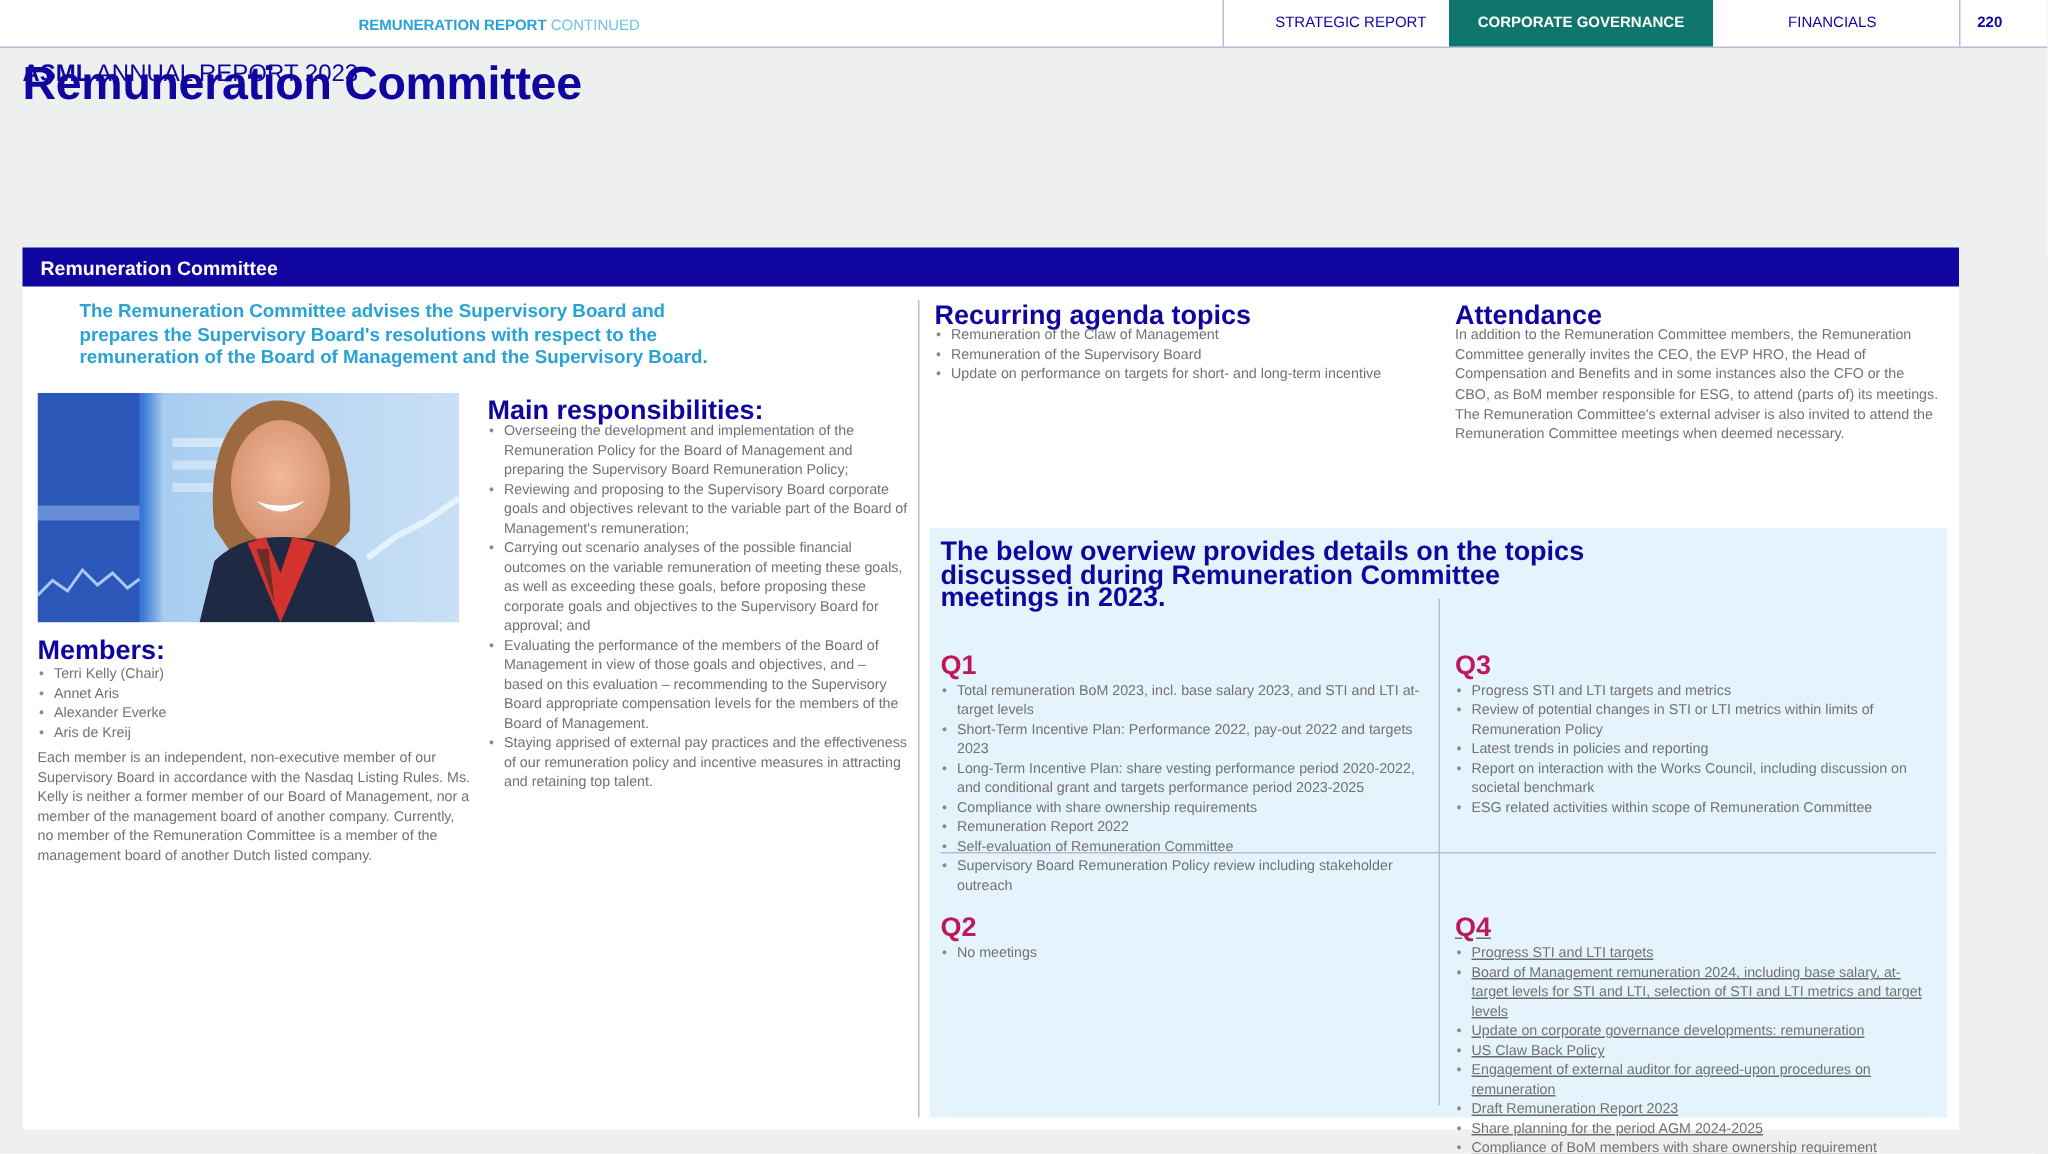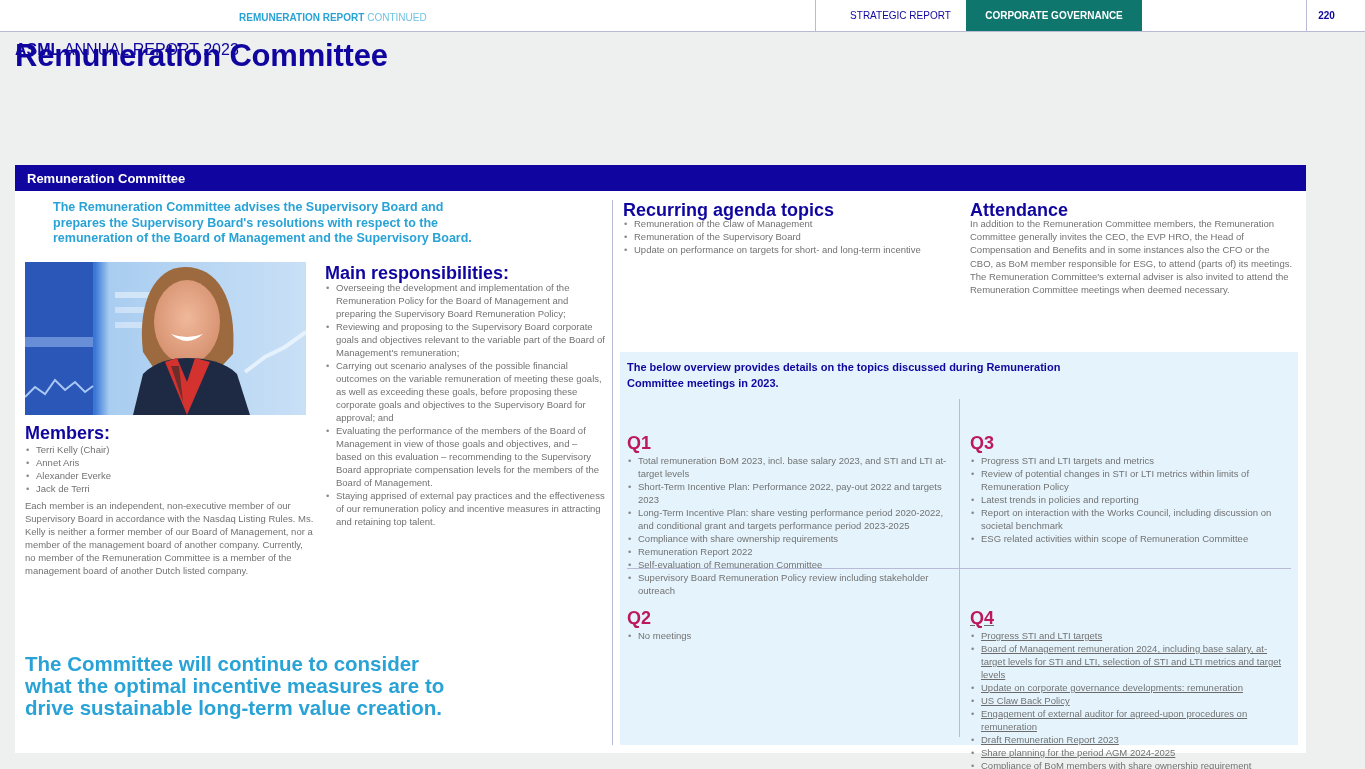--- a/index.html
+++ b/index.html
@@ -43,21 +43,21 @@
 
   .vdivider { position: absolute; left: 597px; top: 35px; width: 1px; height: 545px; background: #b9bad6; }
 
   .agenda-h { position: absolute; left: 608px; top: 35px; }
   .agenda-list { position: absolute; left: 608px; top: 52px; width: 340px; }
 
   .attend-h { position: absolute; left: 955px; top: 35px; }
   .attend-text { position: absolute; left: 955px; top: 52px; width: 325px; font-size: 9.5px; line-height: 13.2px; color: #727272; }
 
   .overview { position: absolute; left: 605px; top: 187px; width: 678px; height: 393px; background: #e5f4fc; }
-  .overview-h { position: absolute; left: 7px; top: 8px; width: 440px; font-size: 11px; line-height: 15.5px; font-weight: bold; color: #10069f; }
+  .overview-h { position: absolute; left: 7px; top: 8px; width: 440px; font-size: 18px; line-height: 15.5px; font-weight: bold; color: #10069f; }
   .q { position: absolute; }
   .q .q-title { font-size: 18px; font-weight: bold; color: #be185d; line-height: 20px; margin-bottom: 1px; margin-top: 34px; }
   .q1 { left: 7px; top: 47px; width: 325px; }
   .q2 { left: 7px; top: 222px; width: 325px; }
   .q3 { left: 350px; top: 47px; width: 320px; }
   .q4 { left: 350px; top: 222px; width: 320px; text-decoration: underline; }
   .q-vline { position: absolute; left: 339px; top: 47px; width: 1px; height: 338px; background: #b9bad6; }
   .q-hline { position: absolute; left: 7px; top: 216px; width: 664px; height: 1px; background: #b9bad6; }
 </style>
 </head>
@@ -67,20 +67,21 @@
   <div class="brand">
     <b>ASML</b>
     <span class="r">ANNUAL REPORT 2023</span>
   </div>
   <div class="section">
     <b>REMUNERATION REPORT</b>
     <span class="r">CONTINUED</span>
   </div>
   <div class="nav strategic">STRATEGIC REPORT</div>
   <div class="nav governance">CORPORATE GOVERNANCE</div>
+  <div class="nav financials">FINANCIALS</div>
   <div class="nav page">220</div>
 </div>
 
 <h1 class="page-title">Remuneration Committee</h1>
 
 <div class="panel">
   <div class="panel-header">Remuneration Committee</div>
 
   <p class="intro">The Remuneration Committee advises the Supervisory Board and prepares the Supervisory Board's resolutions with respect to the remuneration of the Board of Management and the Supervisory Board.</p>
 
@@ -118,34 +119,33 @@
       <path d="M140,100 L162,153 L185,100 L170,96 L162,120 L152,96 Z" fill="#d3322f"></path>
       <path d="M146,104 L158,140 L154,104 Z" fill="#2a2a2a" opacity="0.6"></path>
     </svg>
   </div>
 
   <h3 class="h-dark members-h">Members:</h3>
   <ul class="bullets members-list">
     <li>Terri Kelly (Chair)</li>
     <li>Annet Aris</li>
     <li>Alexander Everke</li>
-    <li>Jack de Terri</li>
+    <li>Aris de Kreij</li>
   </ul>
   <p class="members-note">Each member is an independent, non-executive member of our Supervisory Board in accordance with the Nasdaq Listing Rules. Ms. Kelly is neither a former member of our Board of Management, nor a member of the management board of another company. Currently, no member of the Remuneration Committee is a member of the management board of another Dutch listed company.</p>
 
   <h3 class="h-dark resp-h">Main responsibilities:</h3>
   <ul class="bullets resp-list">
     <li>Overseeing the development and implementation of the Remuneration Policy for the Board of Management and preparing the Supervisory Board Remuneration Policy;</li>
     <li>Reviewing and proposing to the Supervisory Board corporate goals and objectives relevant to the variable part of the Board of Management's remuneration;</li>
     <li>Carrying out scenario analyses of the possible financial outcomes on the variable remuneration of meeting these goals, as well as exceeding these goals, before proposing these corporate goals and objectives to the Supervisory Board for approval; and</li>
     <li>Evaluating the performance of the members of the Board of Management in view of those goals and objectives, and – based on this evaluation – recommending to the Supervisory Board appropriate compensation levels for the members of the Board of Management.</li>
     <li>Staying apprised of external pay practices and the effectiveness of our remuneration policy and incentive measures in attracting and retaining top talent.</li>
   </ul>
 
-  <p class="closing">The Committee will continue to consider what the optimal incentive measures are to drive sustainable long-term value creation.</p>
 
   <div class="vdivider"></div>
 
   <h3 class="h-dark agenda-h">Recurring agenda topics</h3>
   <ul class="bullets agenda-list">
     <li>Remuneration of the Claw of Management</li>
     <li>Remuneration of the Supervisory Board</li>
     <li>Update on performance on targets for short- and long-term incentive</li>
   </ul>
 

